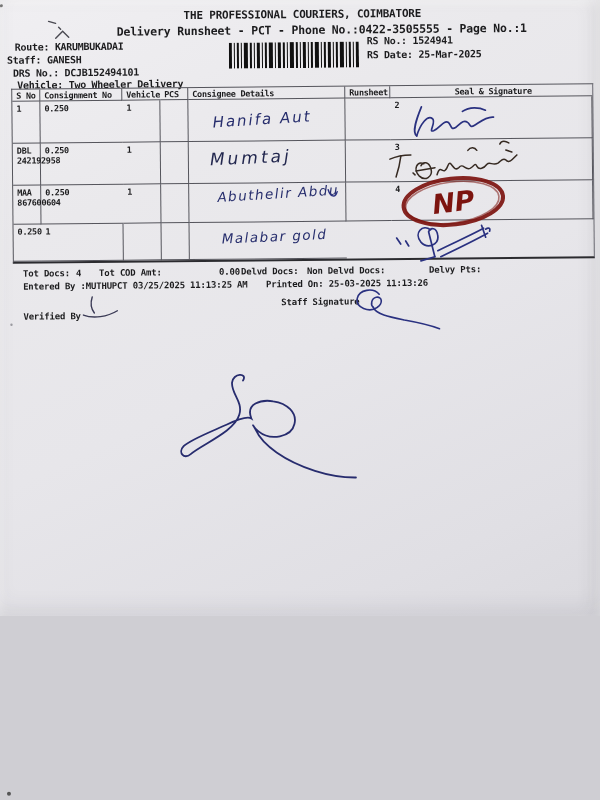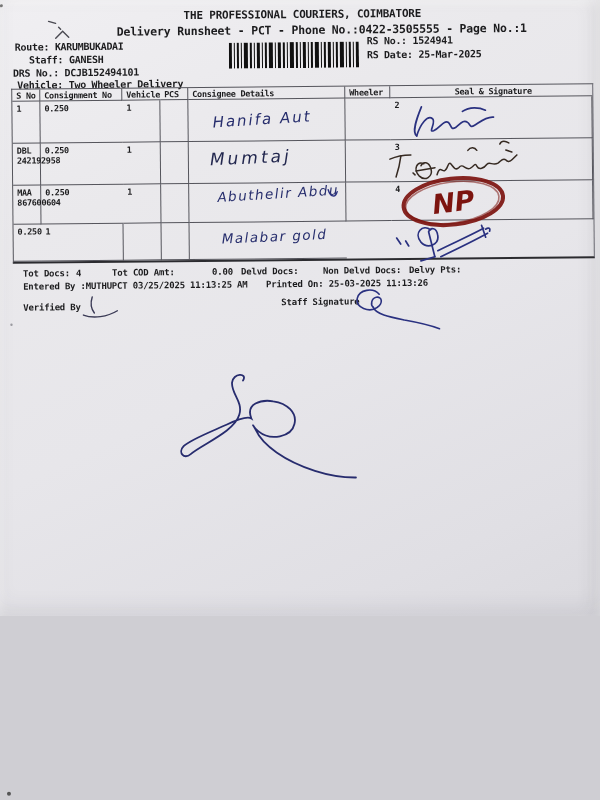--- a/index.html
+++ b/index.html
@@ -42,21 +42,21 @@
 </head>
 <body>
 
 <div id="scan">
  <div id="doc">
 
   <div class="abs title" style="left:185px;top:8px;">THE PROFESSIONAL COURIERS, COIMBATORE</div>
   <div class="abs title" style="left:118px;top:23px;font-size:11.5px;">Delivery Runsheet - PCT - Phone No.:0422-3505555 - Page No.:1</div>
 
   <div class="abs fld" style="left:16px;top:39px;"><span>Route:</span> <span>KARUMBUKADAI</span></div>
-  <div class="abs fld" style="left:30px;top:52px;text-align:right;"><span>Staff:</span> <span>GANESH</span></div>
+  <div class="abs fld" style="left:8px;top:52px;text-align:right;"><span>Staff:</span> <span>GANESH</span></div>
   <div class="abs fld" style="left:14px;top:65px;"><span>DRS No.:</span> <span>DCJB152494101</span></div>
   <div class="abs fld" style="left:18px;top:77px;"><span>Vehicle:</span> <span>Two Wheeler Delivery</span></div>
 
   <svg class="abs" style="left:230px;top:42px;" width="130" height="26" viewBox="0 0 130 26">
     <g fill="#111">
       <rect x="0" y="0" width="3" height="26"></rect>
           <rect x="5" y="0" width="1" height="26"></rect>
           <rect x="8" y="0" width="2" height="26"></rect>
           <rect x="12" y="0" width="1" height="26"></rect>
           <rect x="15" y="0" width="4" height="26"></rect>
@@ -93,21 +93,21 @@
   <div class="abs fld" style="left:368px;top:36px;"><span>RS No.:</span> <span>1524941</span></div>
   <div class="abs fld" style="left:368px;top:50px;"><span>RS Date:</span> <span>25-Mar-2025</span></div>
 
   <div id="tbl">
 
     <div class="c vr hd">S No</div>
     <div class="c vr hd">Consignment No</div>
     <div class="c hd">Vehicle</div>
     <div class="c vr hd">PCS</div>
     <div class="c vr hd">Consignee Details</div>
-    <div class="c vr hd">Wheeler</div>
+    <div class="c vr hd">Runsheet</div>
     <div class="c hd" style="text-align:center;">Seal &amp; Signature</div>
 
     <div class="c vr">1</div>
     <div class="c">0.250</div>
     <div class="c vr">1</div>
     <div class="c vr"></div>
     <div class="c vr"></div>
     <div class="c"></div>
 
     <div class="c vr">2</div>
@@ -135,29 +135,29 @@
   </div>
 
   <div class="hw hw1" style="left:213px;top:110px;">Hanifa Aut</div>
   <div class="hw hw2" style="left:210px;top:147px;">Mumtaj</div>
   <div class="hw hw3" style="left:217px;top:185px;">Abuthelir Abdu</div>
   <div class="hw hw4" style="left:221px;top:228px;">Malabar gold</div>
 
   <div class="abs ft" style="left:22px;top:266px;width:560px;">
     <span class="abs" style="left:0;">Tot Docs:</span>
     <span class="abs" style="left:53px;">4</span>
-    <span class="abs" style="left:89px;">Tot COD Amt:</span>
-    <span class="abs" style="left:167px;padding-left:22px;">0.00</span>
+    <span class="abs" style="left:76px;">Tot COD Amt:</span>
+    <span class="abs" style="left:174px;padding-left:22px;">0.00</span>
     <span class="abs" style="left:218px;">Delvd Docs:</span>
-    <span class="abs" style="left:300px;">Non Delvd Docs:</span>
-    <span class="abs" style="left:378px;padding-left:8px;">Delvy Pts:</span>
+    <span class="abs" style="left:284px;">Non Delvd Docs:</span>
+    <span class="abs" style="left:398px;padding-left:8px;">Delvy Pts:</span>
   </div>
   <div class="abs ft" style="left:22px;top:279px;">Entered By :MUTHUPCT 03/25/2025 11:13:25 AM</div>
   <div class="abs ft" style="left:265px;top:279px;">Printed On: 25-03-2025 11:13:26</div>
-  <div class="abs ft" style="left:22px;top:300px;">Verified By</div>
+  <div class="abs ft" style="left:22px;top:309px;">Verified By</div>
   <div class="abs ft" style="left:280px;top:297px;">Staff Signature</div>
 
   <svg id="ink" width="600" height="800" viewBox="0 0 600 800">
 
     <g stroke="#4a4a52" stroke-width="1.4" fill="none" stroke-linecap="round">
       <path d="M50 19 l7 2"></path>
           <path d="M60 25 l2 2"></path>
           <path d="M57 36 L64 29 L70 35"></path>
     </g>
     <circle cx="3" cy="3" r="1.5" fill="#777"></circle>

